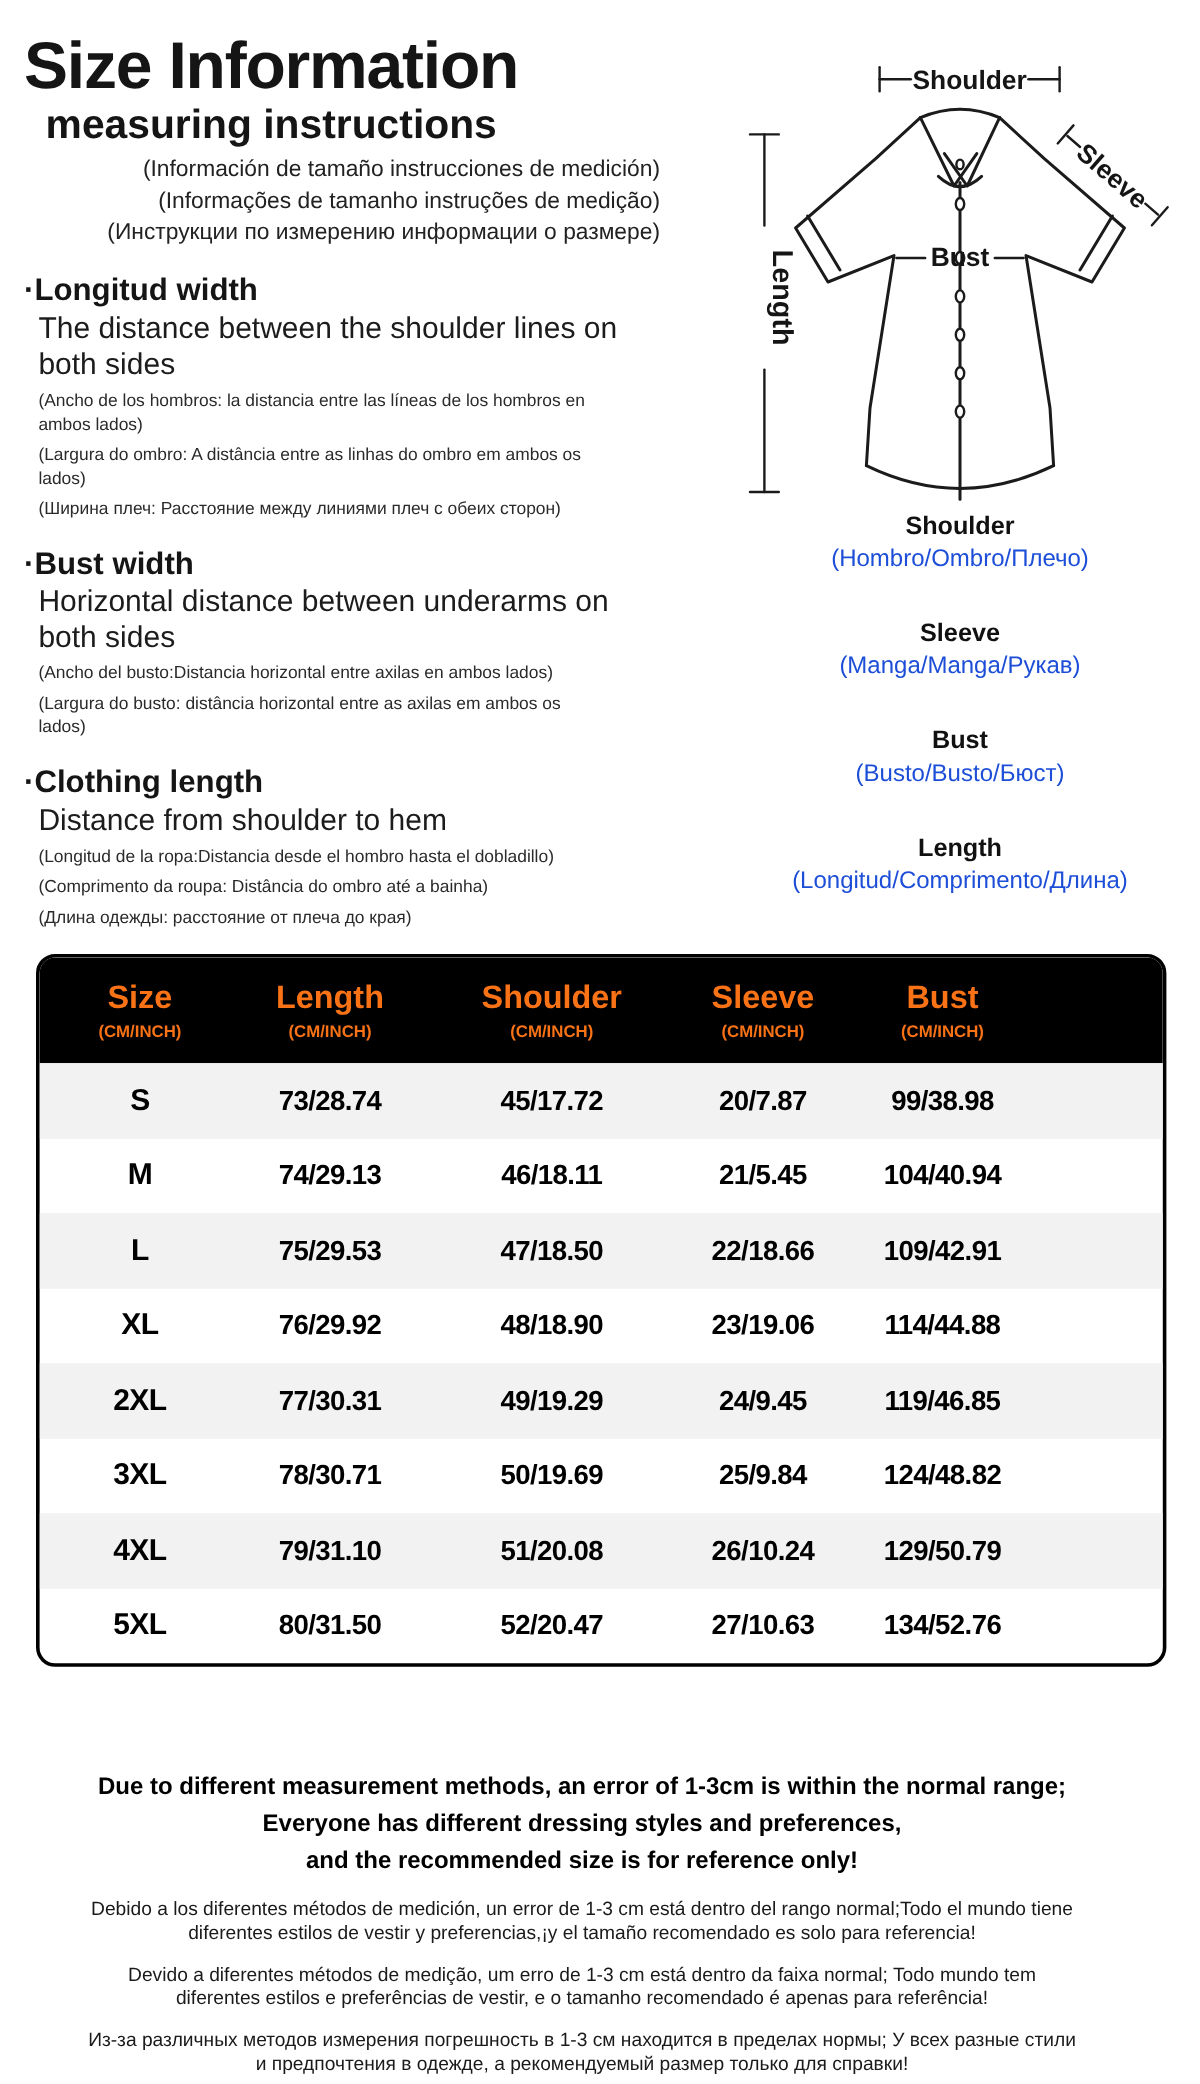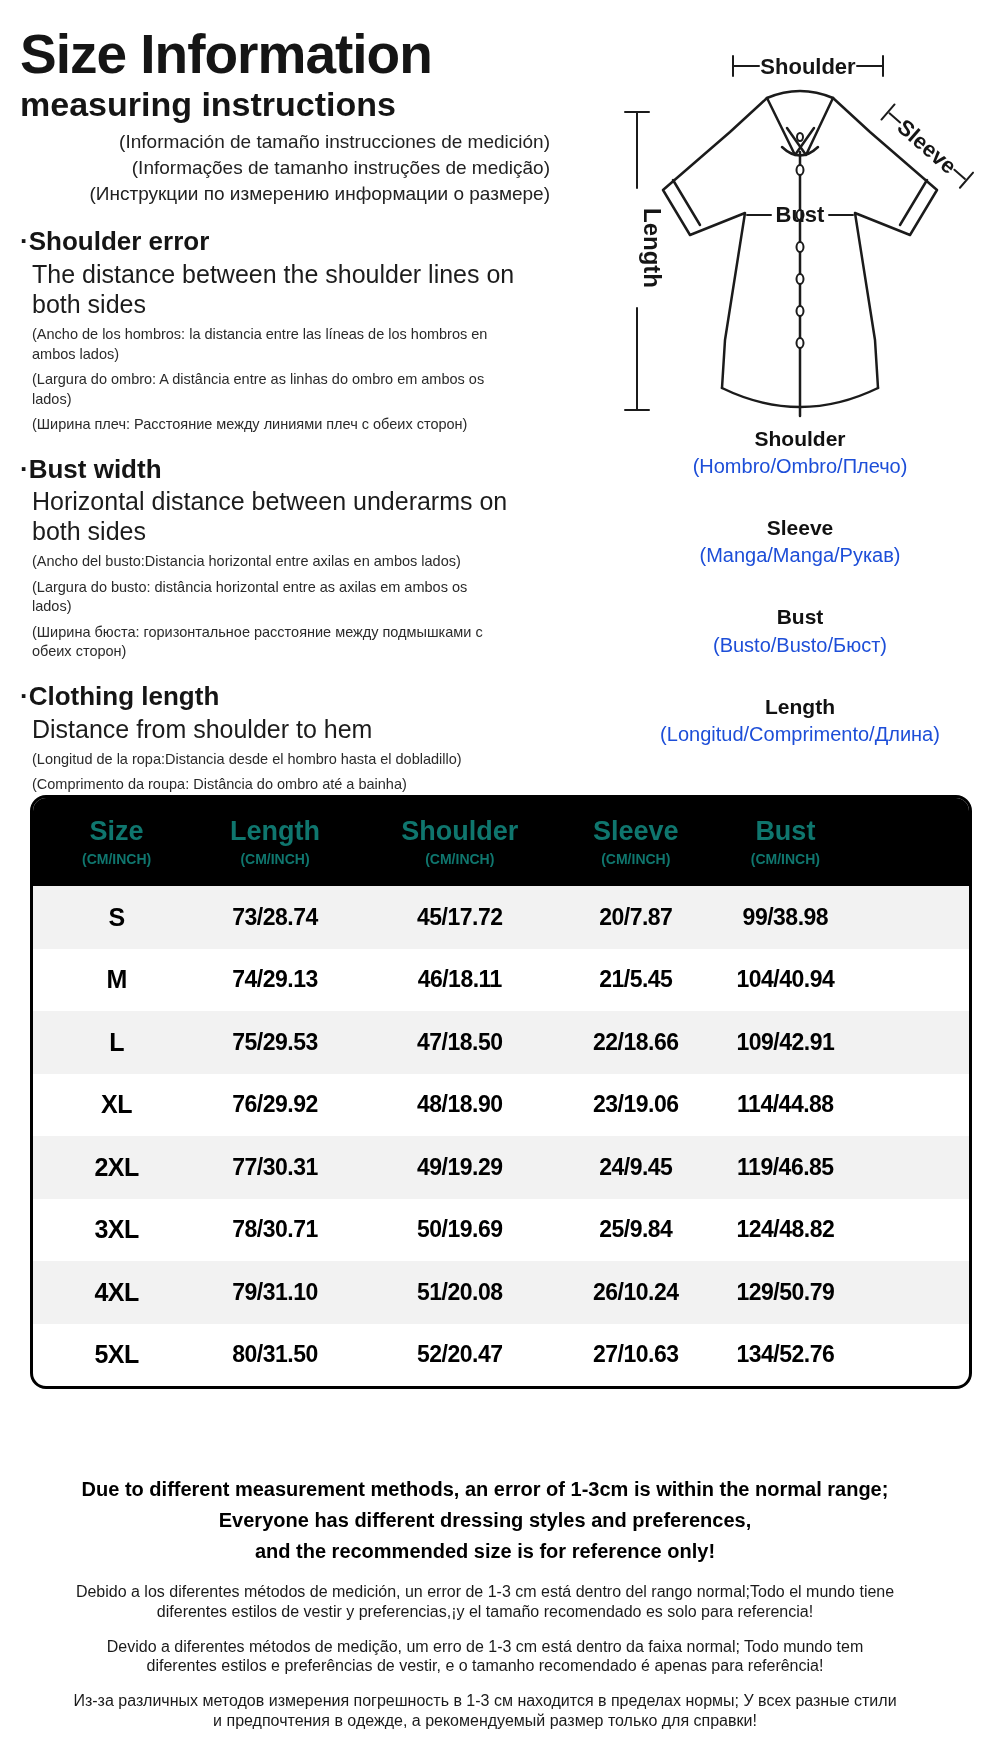--- a/index.html
+++ b/index.html
@@ -2,21 +2,21 @@
 <html><head>
 <meta charset="utf-8">
 <style>
   html,body{margin:0;padding:0;background:#fff;}
   .canvas{position:relative;width:1000px;height:1737px;background:#fff;overflow:hidden;
           font-family:"Liberation Sans",sans-serif;color:#111;}
 
   
   .intro{position:absolute;left:20px;top:26px;width:530px;}
   .intro h1{margin:0;font-size:55px;line-height:1.05;font-weight:bold;letter-spacing:-1px;color:#151515;}
-  .intro h2{margin:2px 0 6px 0;font-size:34px;line-height:1.1;font-weight:bold;color:#151515;}
+  .intro h2{margin:2px 0 6px 18px;font-size:34px;line-height:1.1;font-weight:bold;color:#151515;}
   .sub-tr p{margin:0;font-size:19px;line-height:26px;color:#222;text-align:right;}
   .m-section{margin-top:20px;}
   .m-section h3{margin:0 0 2px 0;font-size:26px;line-height:1.15;font-weight:bold;color:#151515;}
   .m-section .desc{margin:0 0 6px 12px;font-size:25px;line-height:1.2;color:#1c1c1c;}
   .m-section .tr{margin:6px 0 0 12px;font-size:14.5px;line-height:19.5px;color:#2a2a2a;
                  white-space:pre-line;width:486px;}
 
   
   .shirt-svg{position:absolute;left:555px;top:40px;width:445px;height:400px;}
   .shirt-svg path,.shirt-svg line{fill:none;stroke:#1b1b1b;stroke-width:2.5;stroke-linecap:round;stroke-linejoin:round;}
@@ -26,21 +26,21 @@
 
   .legend{position:absolute;left:600px;top:426px;width:400px;text-align:center;}
   .legend .lg-group{margin-bottom:37px;}
   .legend .term{font-size:21px;font-weight:bold;line-height:1.2;color:#111;}
   .legend .trans{font-size:20px;line-height:1.2;margin-top:3px;color:#1d4ed8;}
 
   
   .size-table{position:absolute;left:30px;top:795px;width:942px;height:594px;box-sizing:border-box;
               border:3px solid #000;border-radius:16px;overflow:hidden;background:#fff;}
   .cols{display:grid;grid-template-columns:19% 17% 25% 15% 19%;padding-right:56px;}
-  .thead{height:88px;background:#000;color:#0f766e;align-items:center;align-content:center;}
+  .thead{height:88px;background:#000;color:#f97316;align-items:center;align-content:center;}
   .th{text-align:center;}
   .th-main{font-size:27px;font-weight:bold;line-height:1.05;}
   .th-sub{font-size:14px;font-weight:bold;margin-top:6px;letter-spacing:0;}
   .trow{height:62.5px;align-items:center;text-align:center;font-weight:bold;color:#000;}
   .trow:nth-child(odd){background:#f2f2f2;}
   .cell{font-size:23px;letter-spacing:-0.5px;}
   .cell-size{font-size:25px;}
 
   
   .footer{position:absolute;left:0;top:1474px;width:970px;text-align:center;}
@@ -56,37 +56,35 @@
   <header class="intro">
     <h1>Size Information</h1>
     <h2>measuring instructions</h2>
     <div class="sub-tr">
       <p>(Información de tamaño instrucciones de medición)</p>
       <p>(Informações de tamanho instruções de medição)</p>
       <p>(Инструкции по измерению информации о размере)</p>
     </div>
 
     <section class="m-section">
-      <h3><span>·</span><span>Shoulder error</span></h3>
+      <h3><span>·</span><span>Longitud width</span></h3>
       <p class="desc">The distance between the shoulder lines on both sides</p>
       <p class="tr">(Ancho de los hombros: la distancia entre las líneas de los hombros en
 ambos lados)</p>
       <p class="tr">(Largura do ombro: A distância entre as linhas do ombro em ambos os
 lados)</p>
       <p class="tr">(Ширина плеч: Расстояние между линиями плеч с обеих сторон)</p>
     </section>
 
     <section class="m-section">
       <h3><span>·</span><span>Bust width</span></h3>
       <p class="desc">Horizontal distance between underarms on both sides</p>
       <p class="tr">(Ancho del busto:Distancia horizontal entre axilas en ambos lados)</p>
       <p class="tr">(Largura do busto: distância horizontal entre as axilas em ambos os
 lados)</p>
-      <p class="tr">(Ширина бюста: горизонтальное расстояние между подмышками с
-обеих сторон)</p>
     </section>
 
     <section class="m-section">
       <h3><span>·</span><span>Clothing length</span></h3>
       <p class="desc">Distance from shoulder to hem</p>
       <p class="tr">(Longitud de la ropa:Distancia desde el hombro hasta el dobladillo)</p>
       <p class="tr">(Comprimento da roupa: Distância do ombro até a bainha)</p>
       <p class="tr">(Длина одежды: расстояние от плеча до края)</p>
     </section>
   </header>

